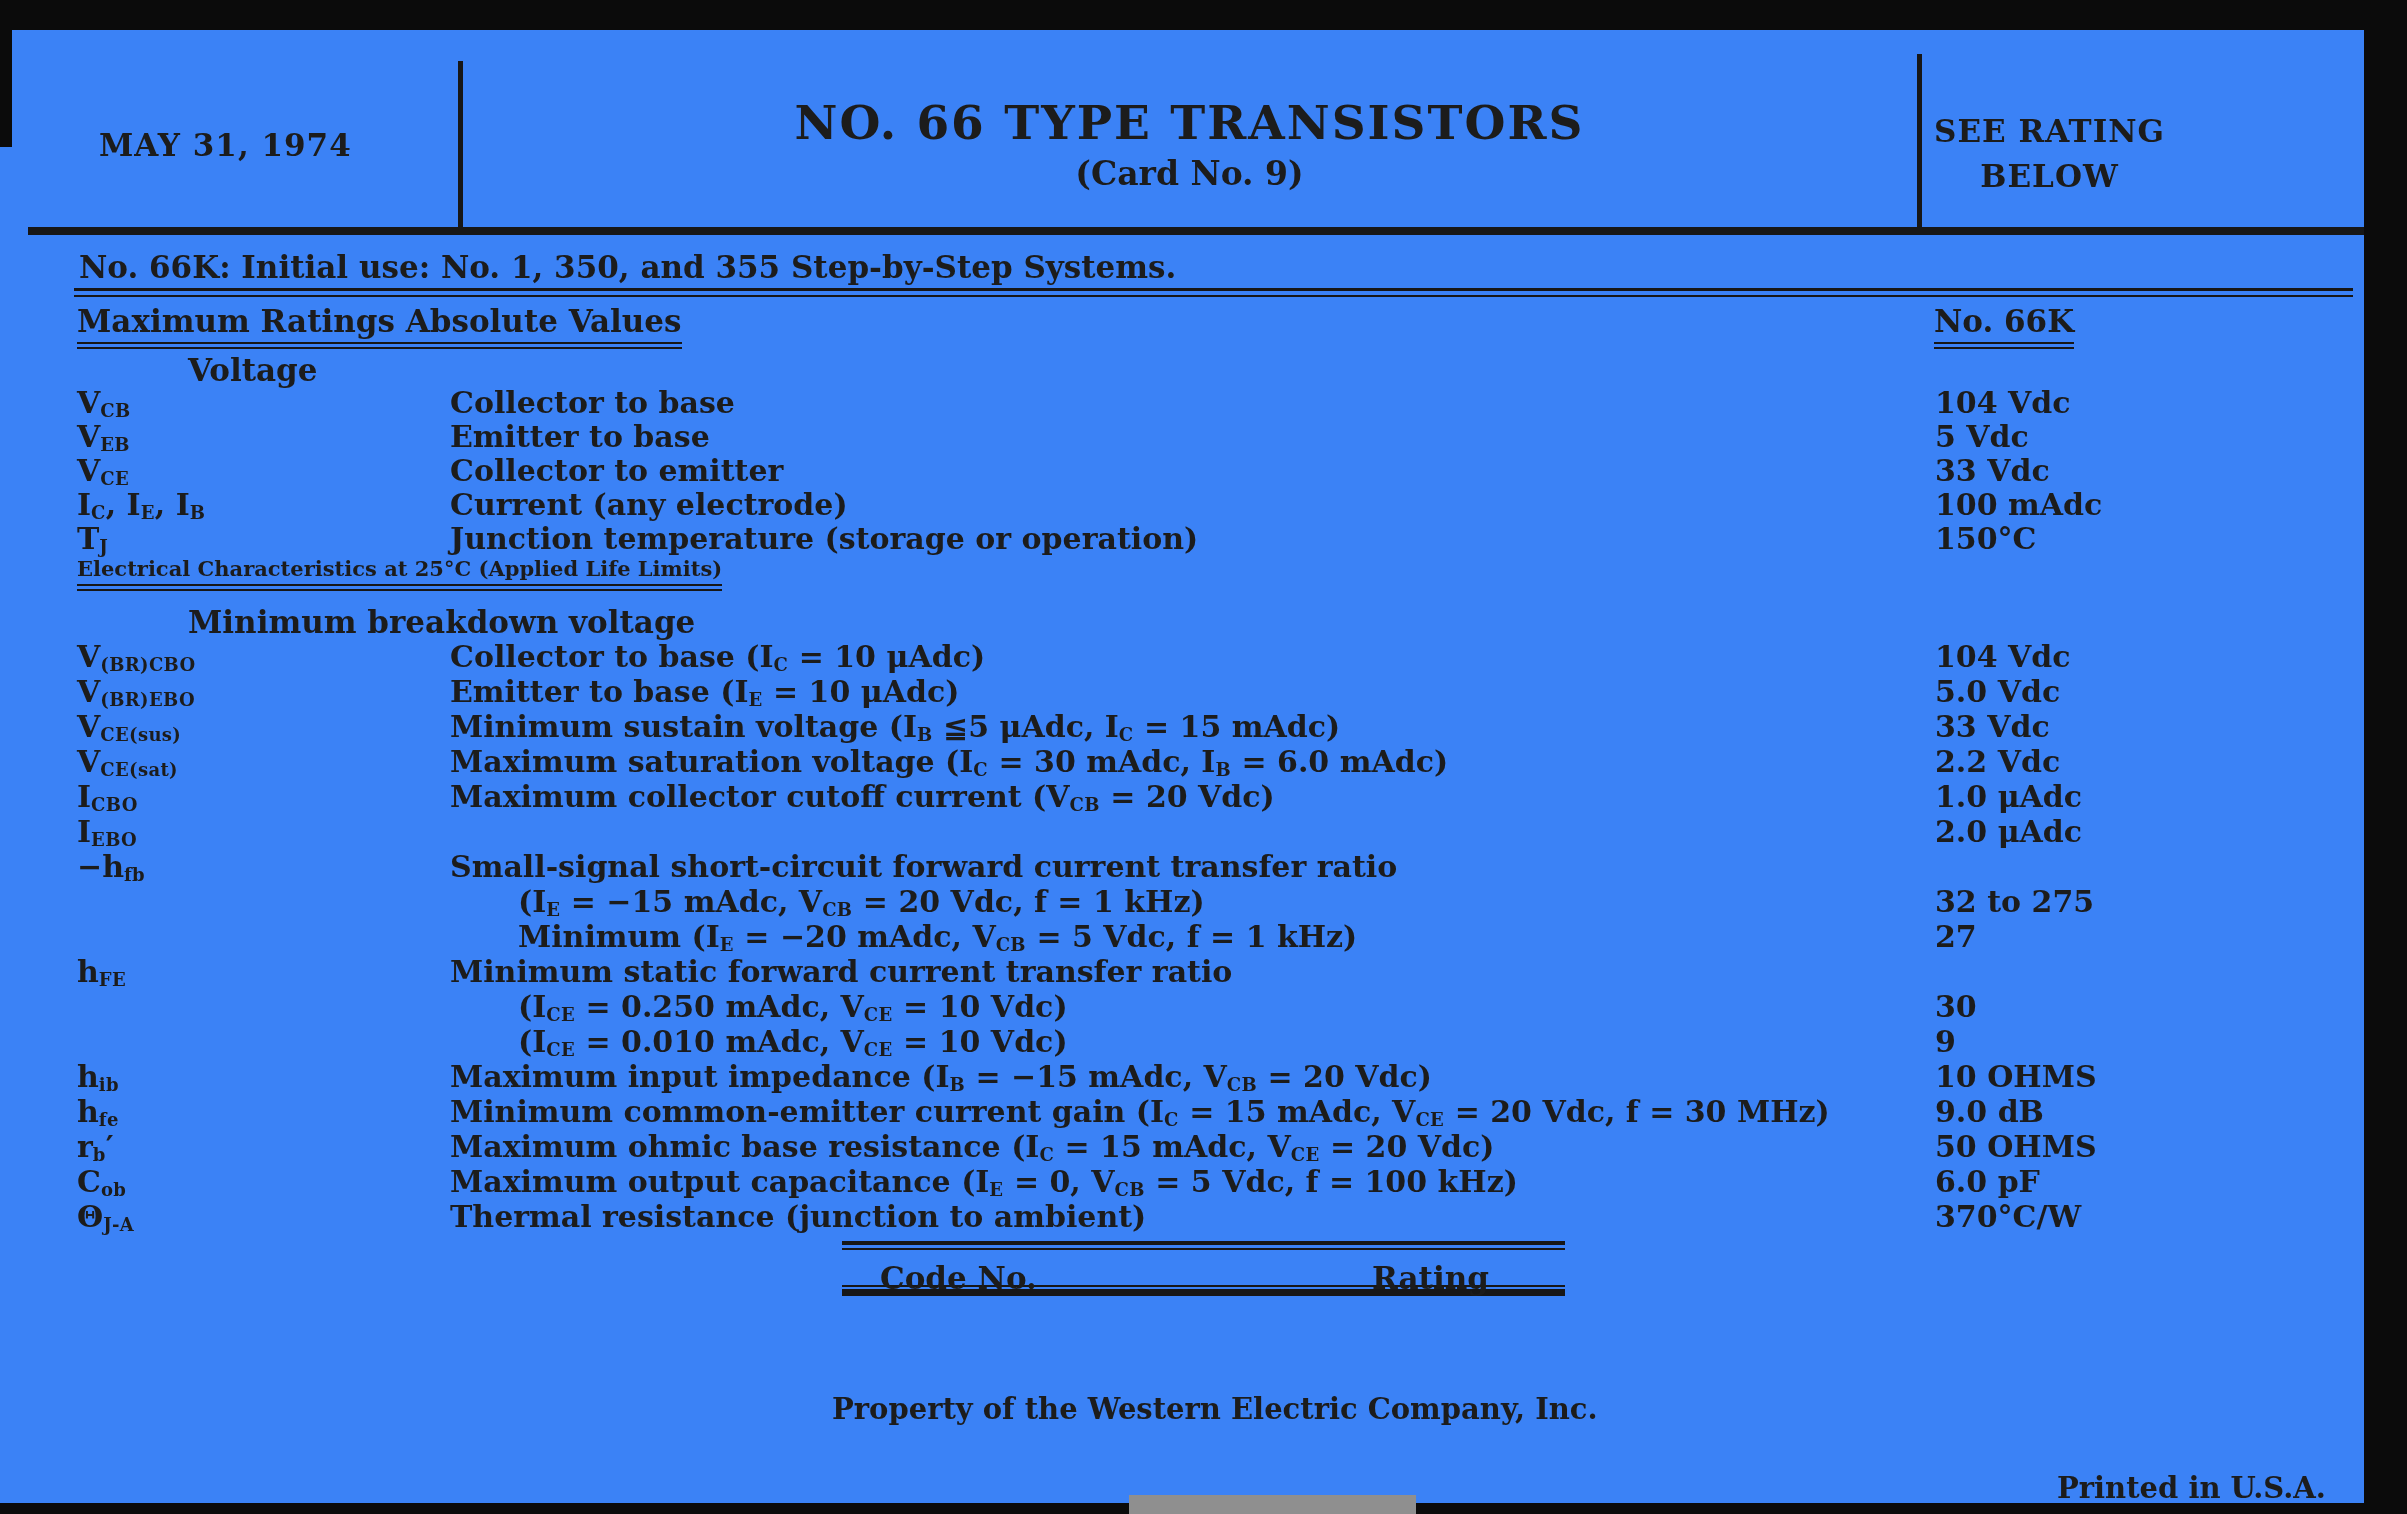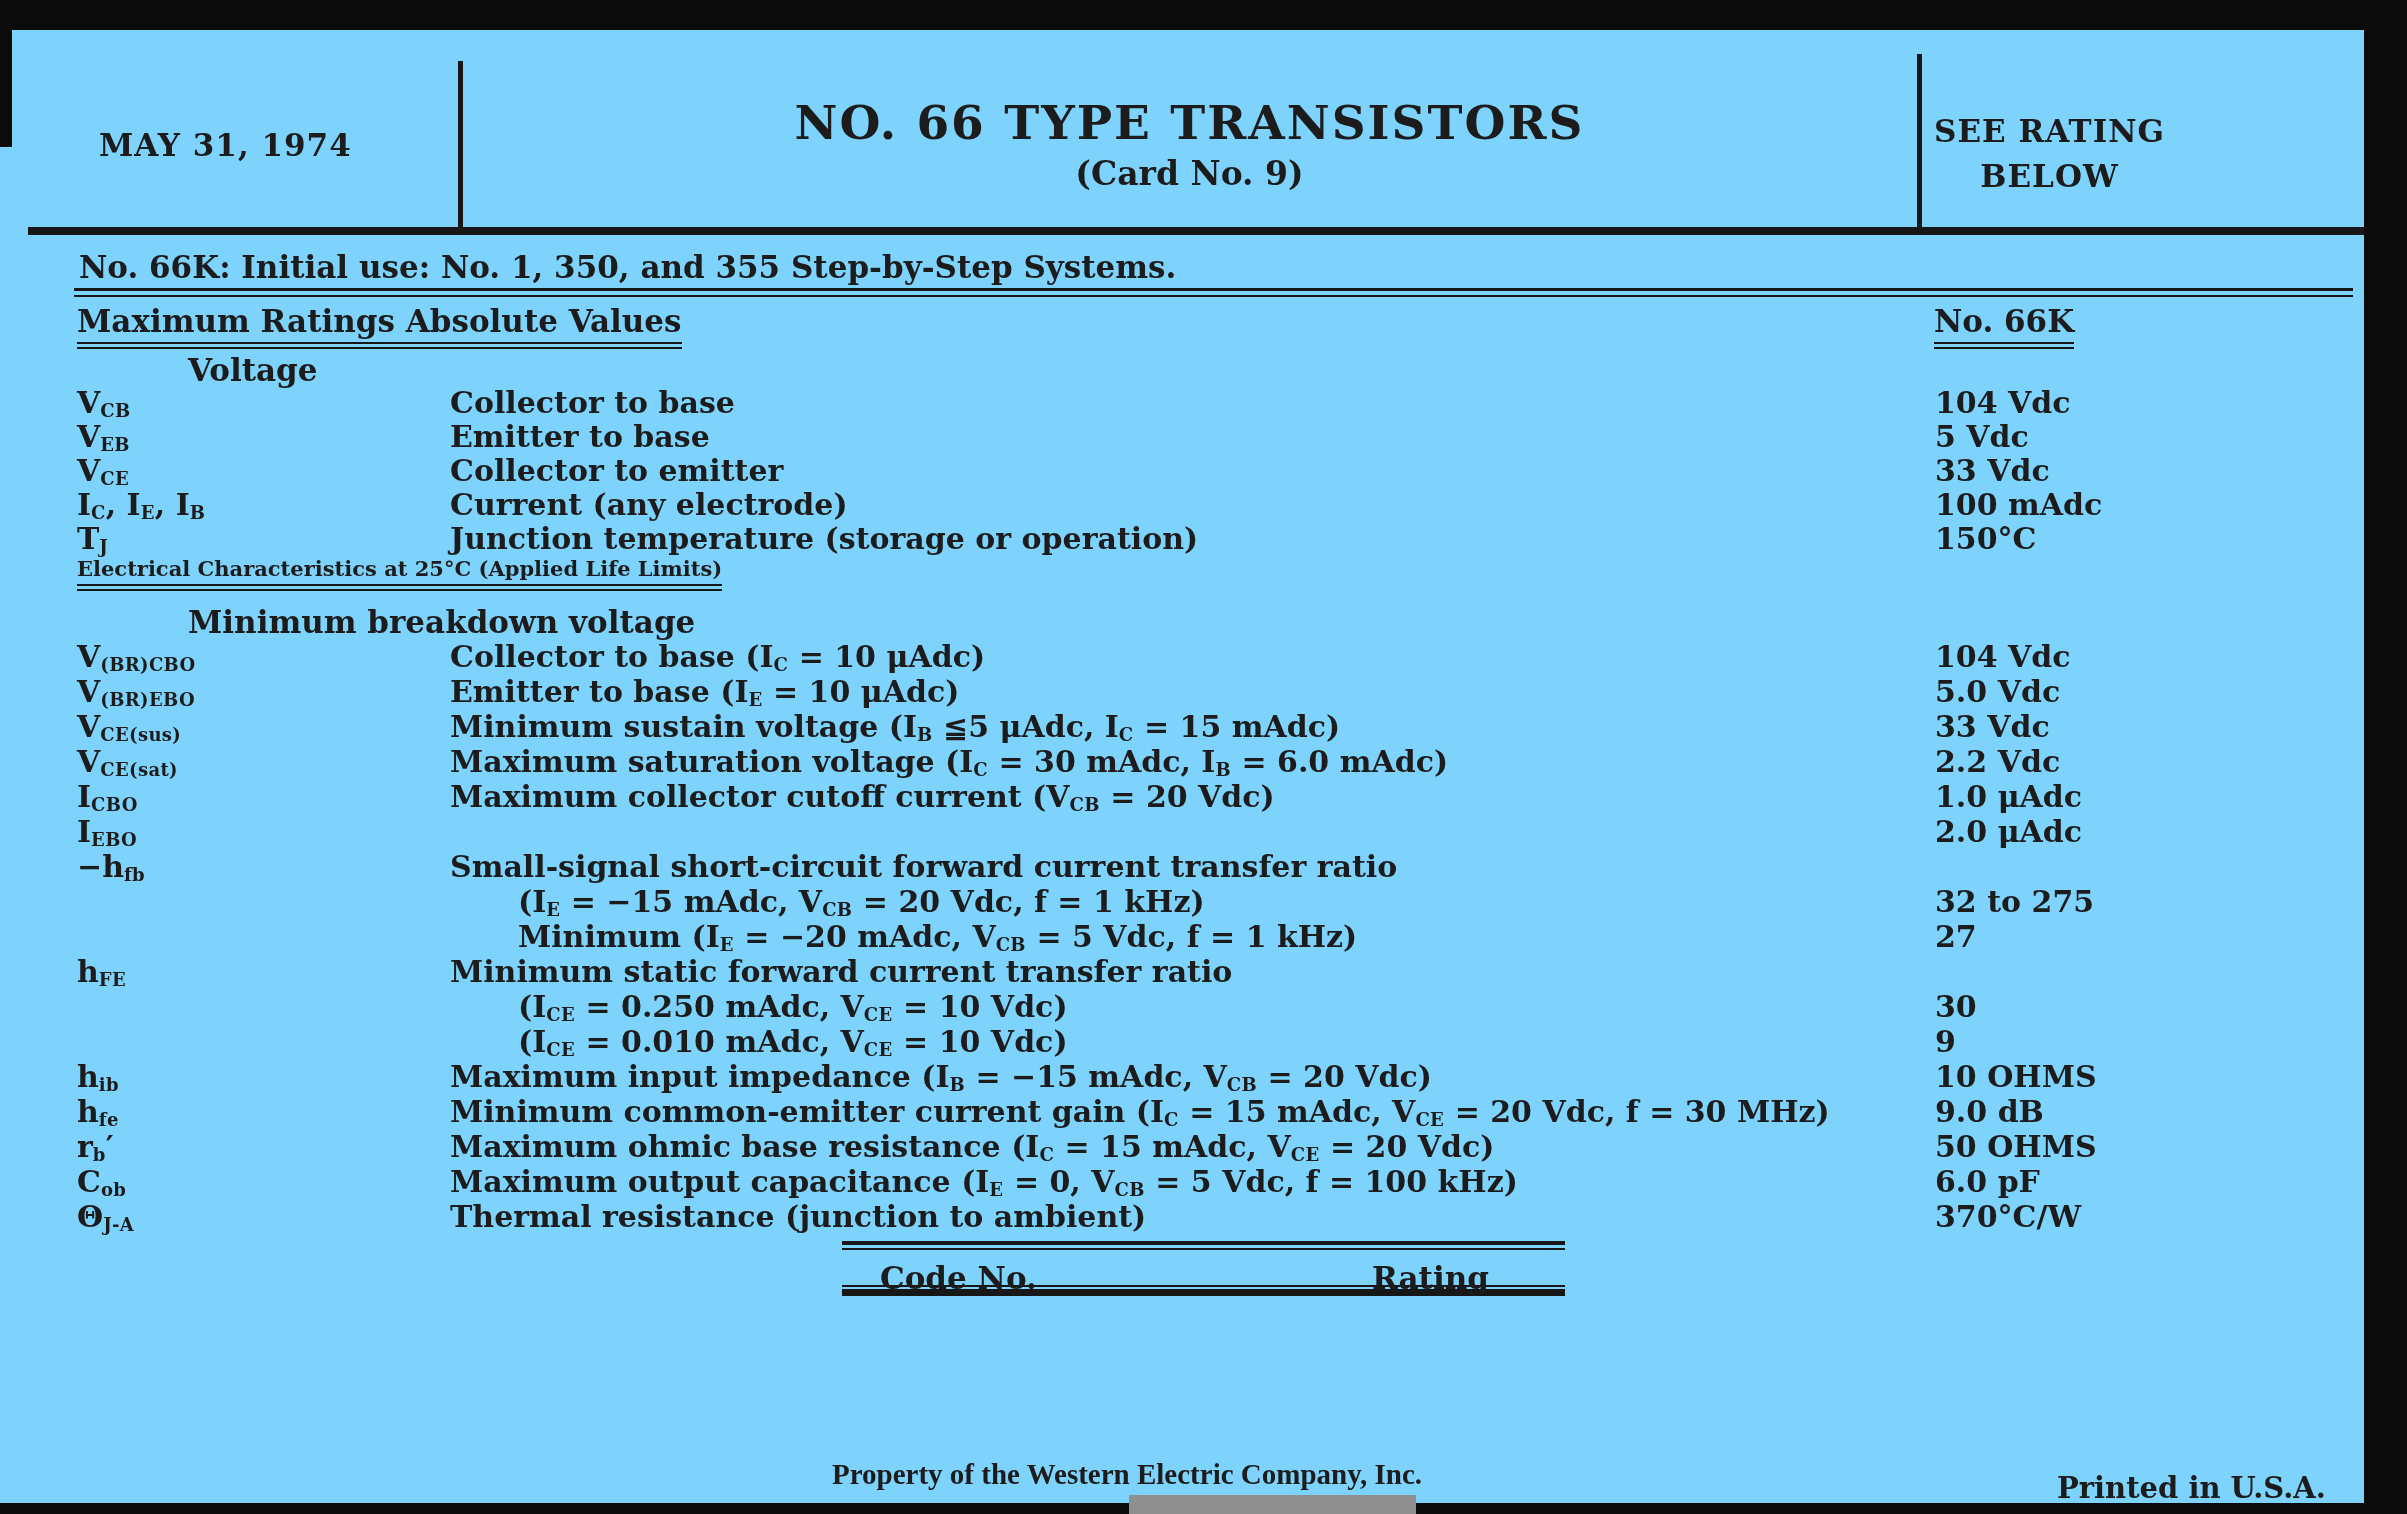--- a/index.html
+++ b/index.html
@@ -1,18 +1,18 @@
 <!DOCTYPE html>
 <html><head>
 <meta charset="utf-8">
 <style>
   html,body{margin:0;padding:0;background:#111;}
   .page{
     position:relative;width:2408px;height:1515px;overflow:hidden;
-    background:#7dd3fc;color:#1c1c1c;
+    background:#3b82f6;color:#1c1c1c;
     font-family:"DejaVu Serif","DejaVu Sans",serif;font-weight:700;
   }
   
   .bar-top{position:absolute;top:0;left:0;width:2408px;height:30px;background:#0b0b0b;}
   .bar-left{position:absolute;top:0;left:0;width:12px;height:147px;background:#0b0b0b;}
   .bar-right{position:absolute;top:0;left:2364px;width:44px;height:1515px;background:#0b0b0b;}
   .bar-bottom{position:absolute;left:0;top:1503px;width:2408px;height:12px;background:#0b0b0b;}
   .patch{position:absolute;left:1129px;top:1495px;width:287px;height:20px;background:#8f8f8f;}
   
   .hdr-date{position:absolute;left:99px;top:127px;font-size:31px;letter-spacing:1px;}
@@ -47,21 +47,21 @@
   .codes .trule{height:3px;border-top:4px solid #171717;border-bottom:2px solid #171717;}
   .codes .hrow{position:relative;height:35px;}
   .codes .hrow .c1{position:absolute;left:38px;top:10px;}
   .codes .hrow .c2{position:absolute;left:530px;top:10px;}
   .codes .mrule{height:2px;border-top:2px solid #171717;border-bottom:2px solid #171717;}
   .codes .drow{position:relative;height:57px;}
   .codes .drow .c1{position:absolute;left:54px;top:12px;}
   .codes .drow .c2{position:absolute;left:457px;top:12px;}
   .codes .brule{height:5px;background:#171717;}
   
-  .foot-c{position:absolute;left:832px;width:703px;top:1458px;font-size:29px;white-space:nowrap;font-family:Liberation Serif, serif;}
+  .foot-c{position:absolute;left:832px;width:703px;top:1392px;text-align:center;font-size:29px;white-space:nowrap;}
   .foot-r{position:absolute;left:2057px;top:1471px;font-size:29px;white-space:nowrap;}
 </style>
 </head>
 <body>
 
 <div class="page">
 
   <div class="bar-top"></div>
   <div class="bar-left"></div>
 

